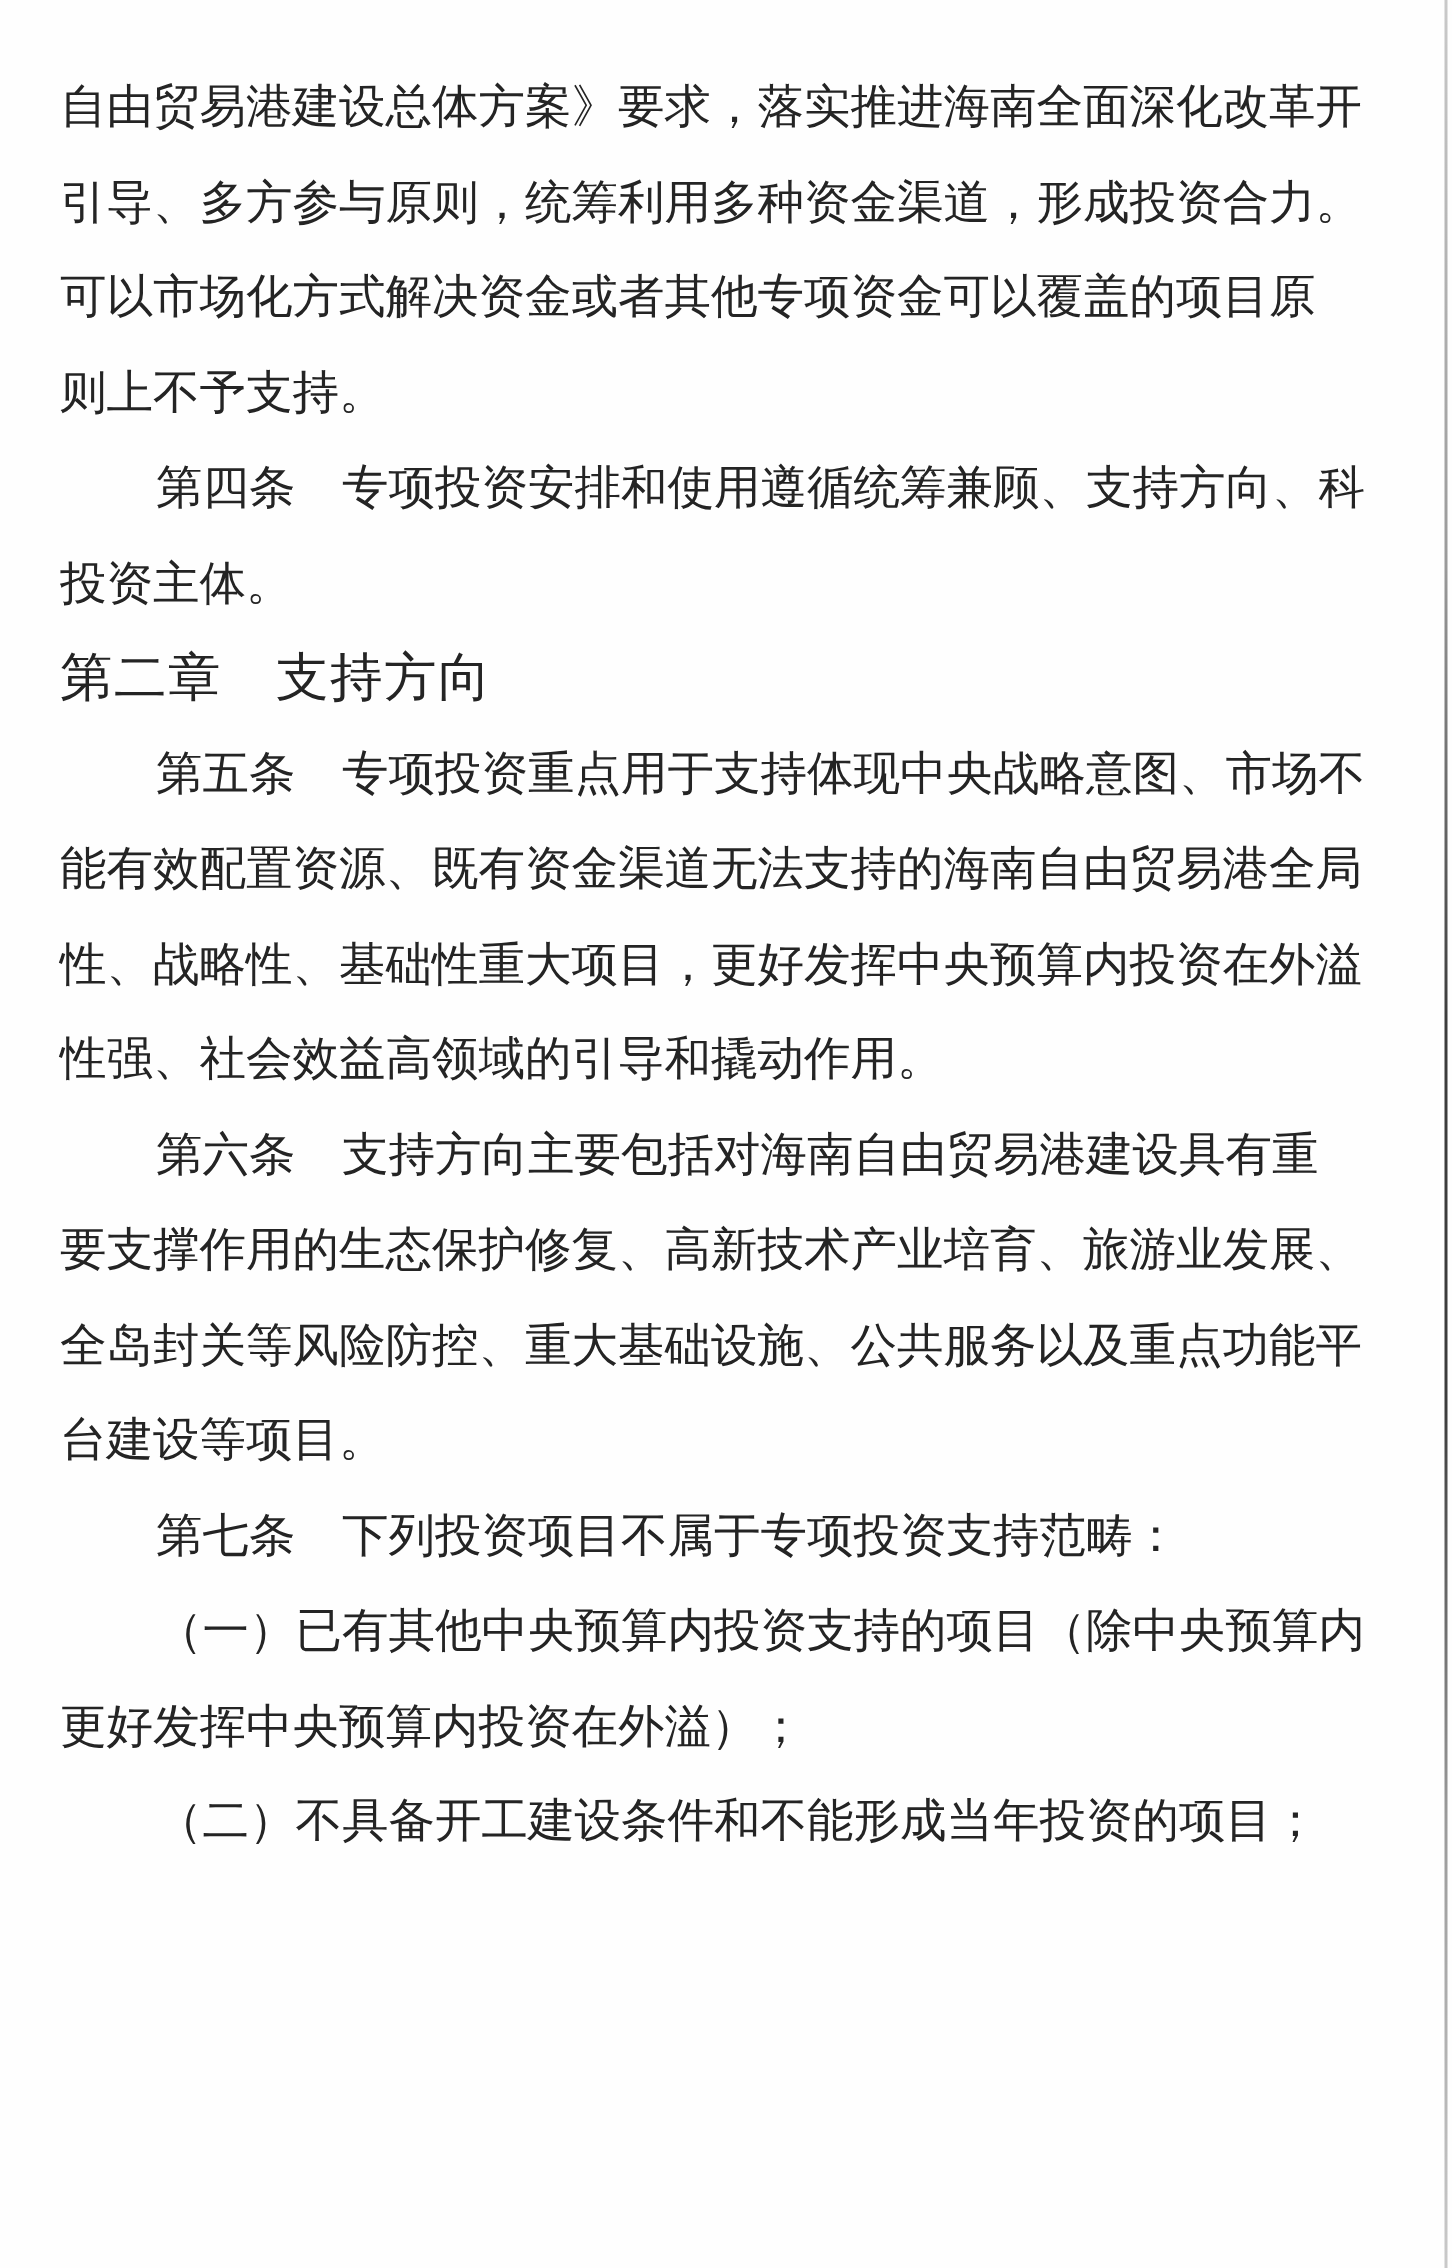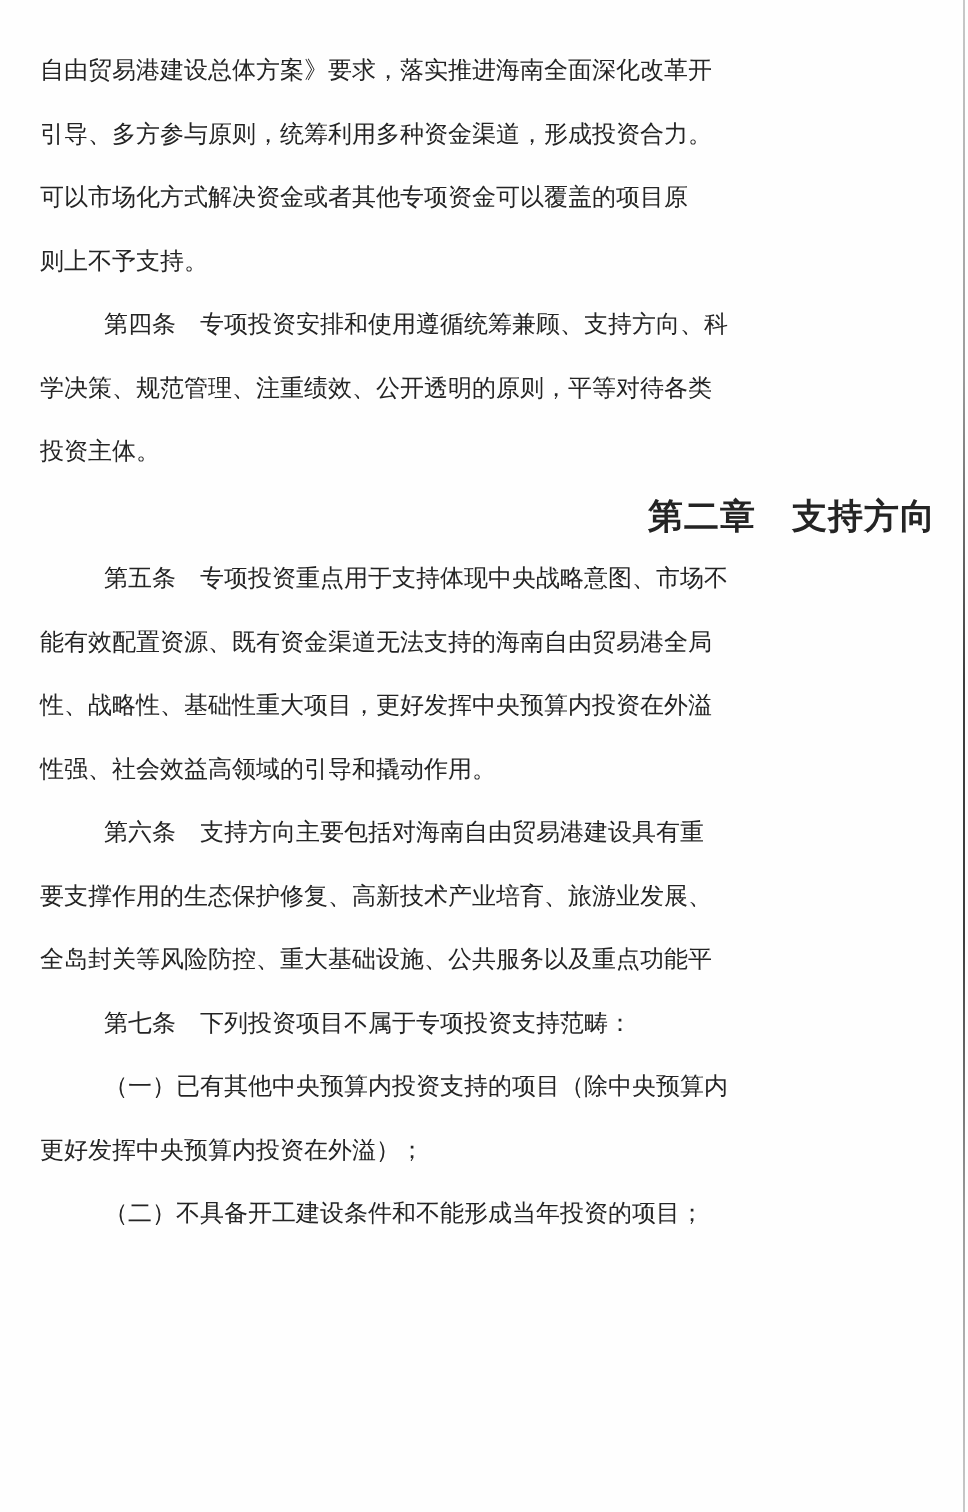--- a/index.html
+++ b/index.html
@@ -16,35 +16,35 @@
     color: #242424;
     font-family: "Liberation Serif", "DejaVu Serif", serif;
   }
   .text-column {
     position: absolute;
     left: 40px;
     top: 39px;
     width: 896px;
   }
   .line {
-    font-size: 24px;
+    font-size: 31px;
     line-height: 63.5px;
     height: 63.5px;
     letter-spacing: 0px;
     white-space: pre;
     overflow: visible;
   }
   .line.para {
     text-indent: 64px; 
   }
   .line.heading {
-    text-align: right;
+    text-align: left;
     text-indent: 0;
     font-family: "Liberation Sans", "DejaVu Sans", sans-serif;
-    font-weight: 700;
+    font-weight: 400;
     font-size: 35px;
     letter-spacing: 1px;
   }
   
   .edge-line {
     position: absolute;
     top: 0;
     right: 3px;
     width: 2px;
     height: 100%;
@@ -62,29 +62,29 @@
 </head>
 <body>
 
 <div class="page">
   <div class="text-column" id="lines-container">
       <div class="line body">自由贸易港建设总体方案》要求，落实推进海南全面深化改革开</div>
       <div class="line body">引导、多方参与原则，统筹利用多种资金渠道，形成投资合力。</div>
       <div class="line body">可以市场化方式解决资金或者其他专项资金可以覆盖的项目原</div>
       <div class="line body">则上不予支持。</div>
       <div class="line para">第四条　专项投资安排和使用遵循统筹兼顾、支持方向、科</div>
-      <div class="line body">学决策、规范管理、注重绩效、公开透明的原则，平等对待各类</div>
       <div class="line body">投资主体。</div>
       <div class="line heading">第二章　支持方向</div>
       <div class="line para">第五条　专项投资重点用于支持体现中央战略意图、市场不</div>
       <div class="line body">能有效配置资源、既有资金渠道无法支持的海南自由贸易港全局</div>
       <div class="line body">性、战略性、基础性重大项目，更好发挥中央预算内投资在外溢</div>
       <div class="line body">性强、社会效益高领域的引导和撬动作用。</div>
       <div class="line para">第六条　支持方向主要包括对海南自由贸易港建设具有重</div>
       <div class="line body">要支撑作用的生态保护修复、高新技术产业培育、旅游业发展、</div>
       <div class="line body">全岛封关等风险防控、重大基础设施、公共服务以及重点功能平</div>
+      <div class="line body">台建设等项目。</div>
       <div class="line para">第七条　下列投资项目不属于专项投资支持范畴：</div>
       <div class="line para">（一）已有其他中央预算内投资支持的项目（除中央预算内</div>
       <div class="line body">更好发挥中央预算内投资在外溢）；</div>
       <div class="line para">（二）不具备开工建设条件和不能形成当年投资的项目；</div>
     </div>
   <div class="edge-line"></div>
 </div>
 
 </body></html>

